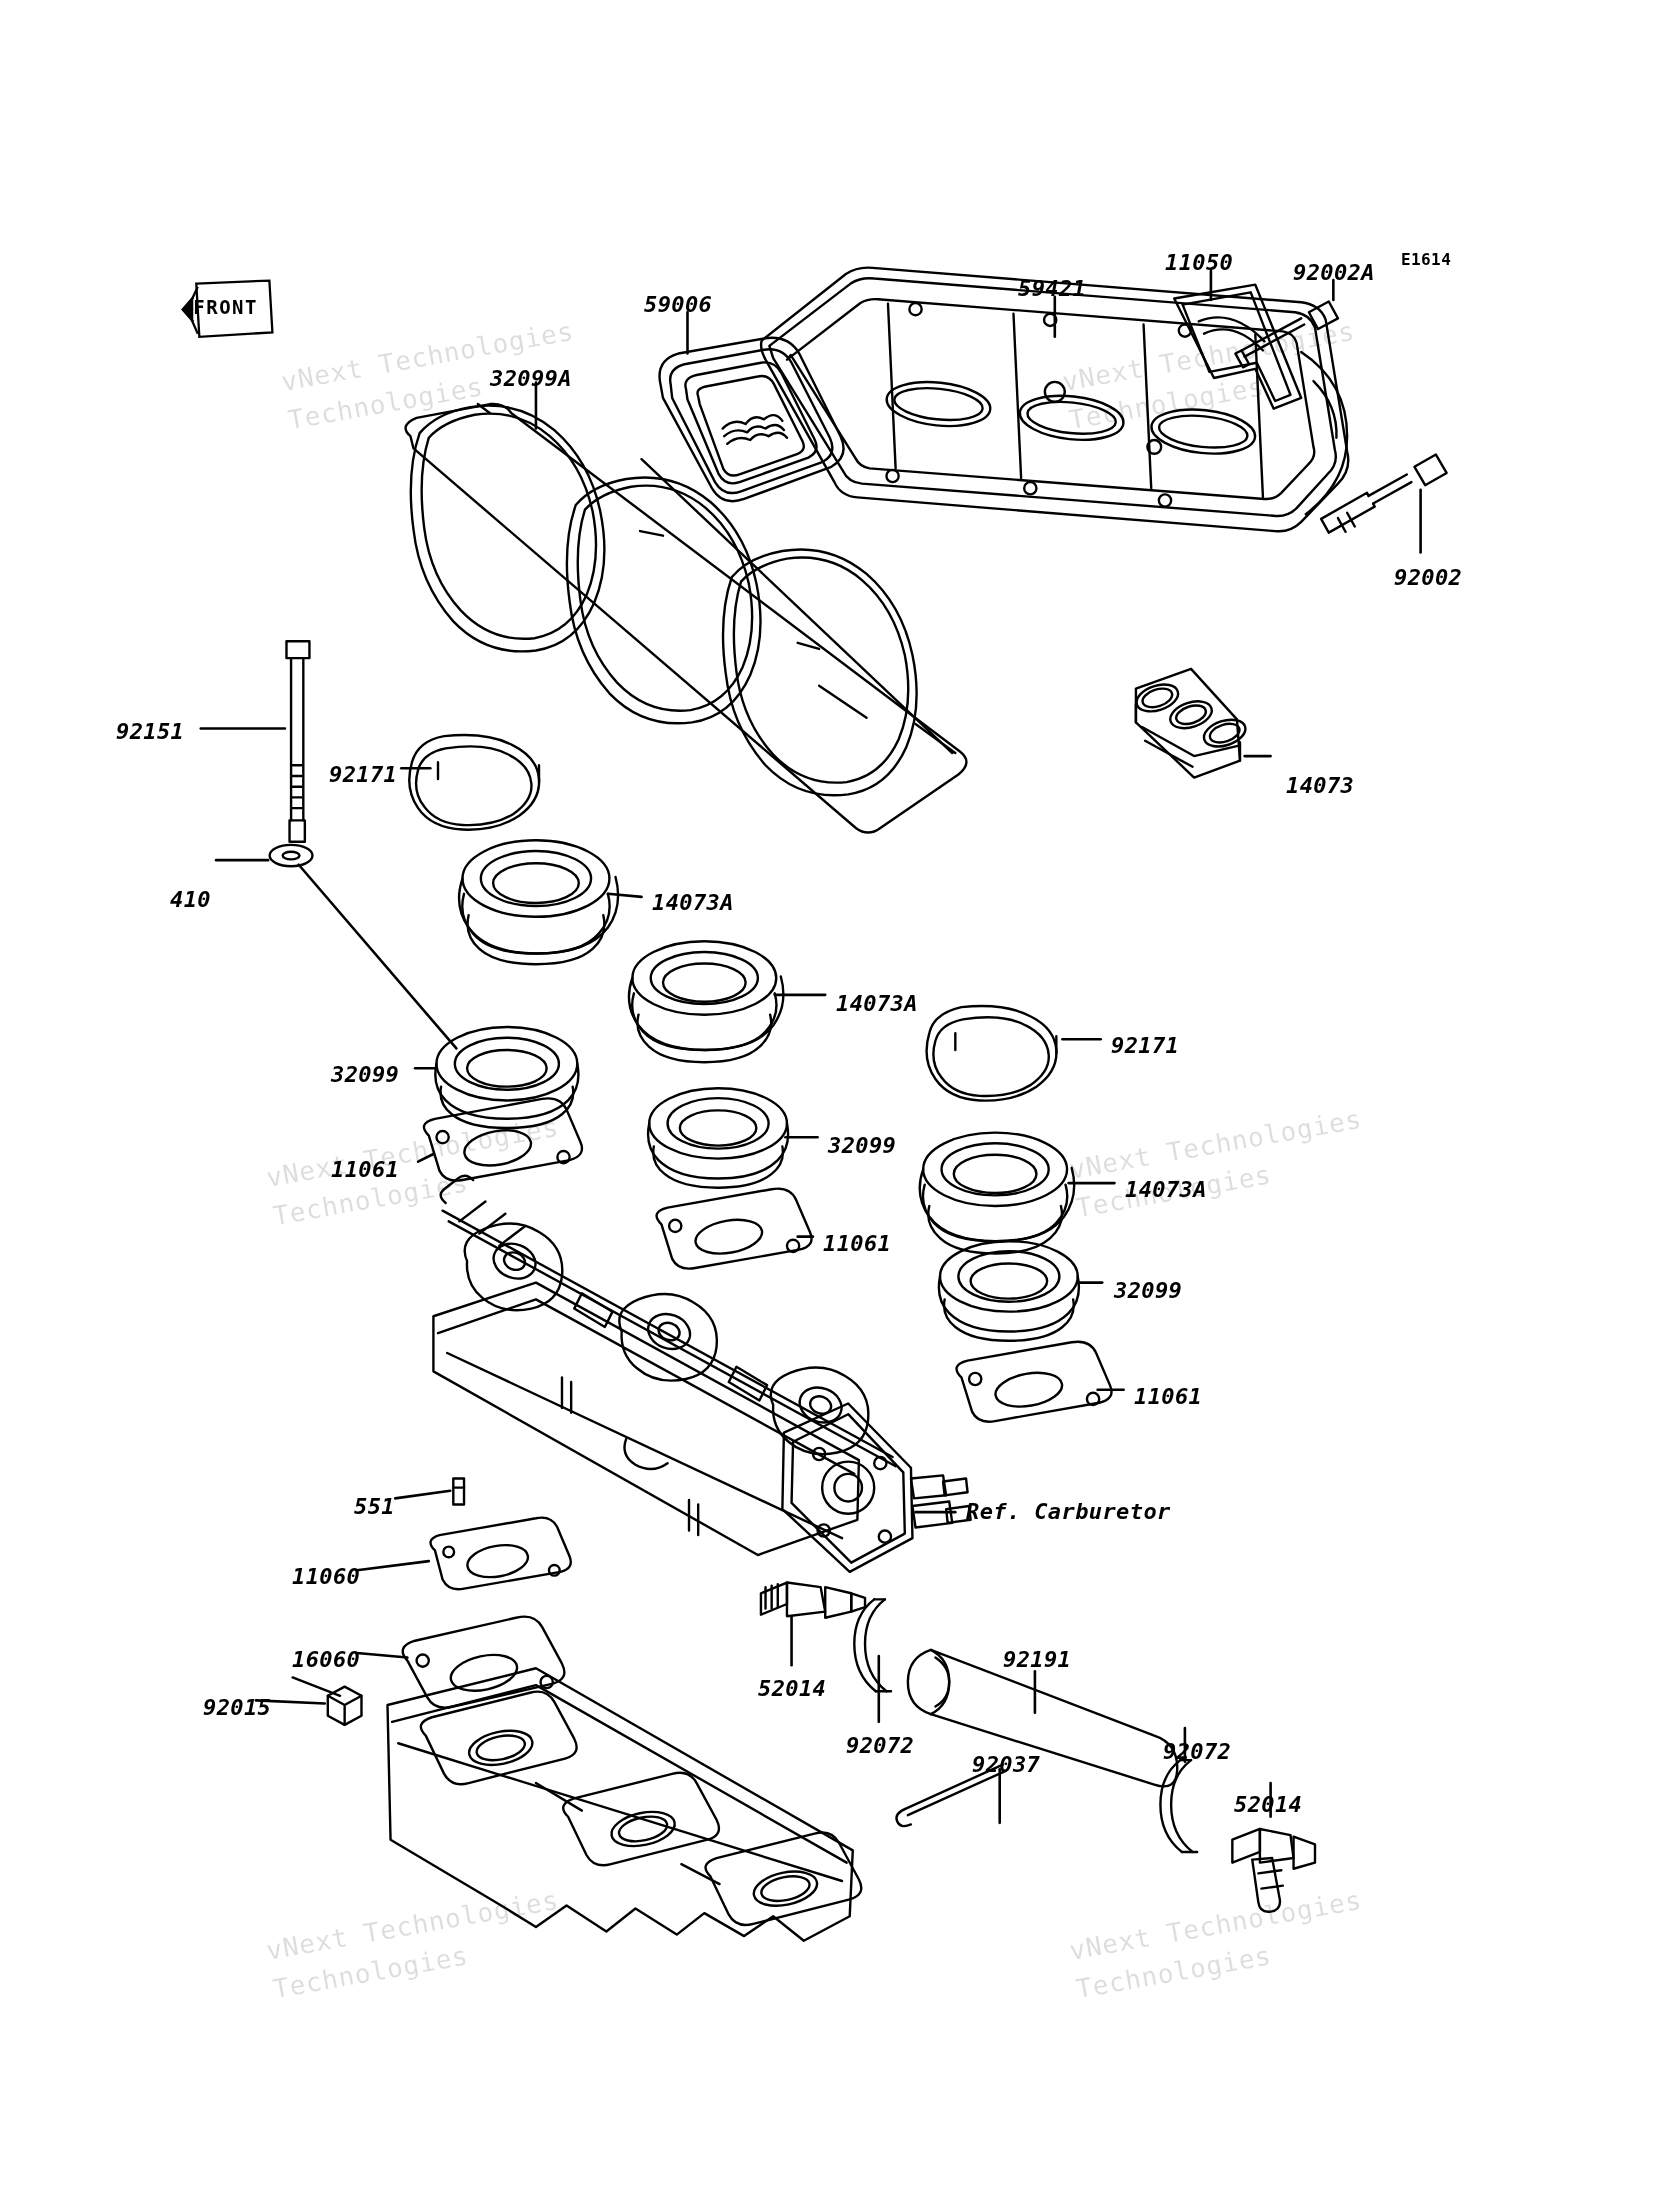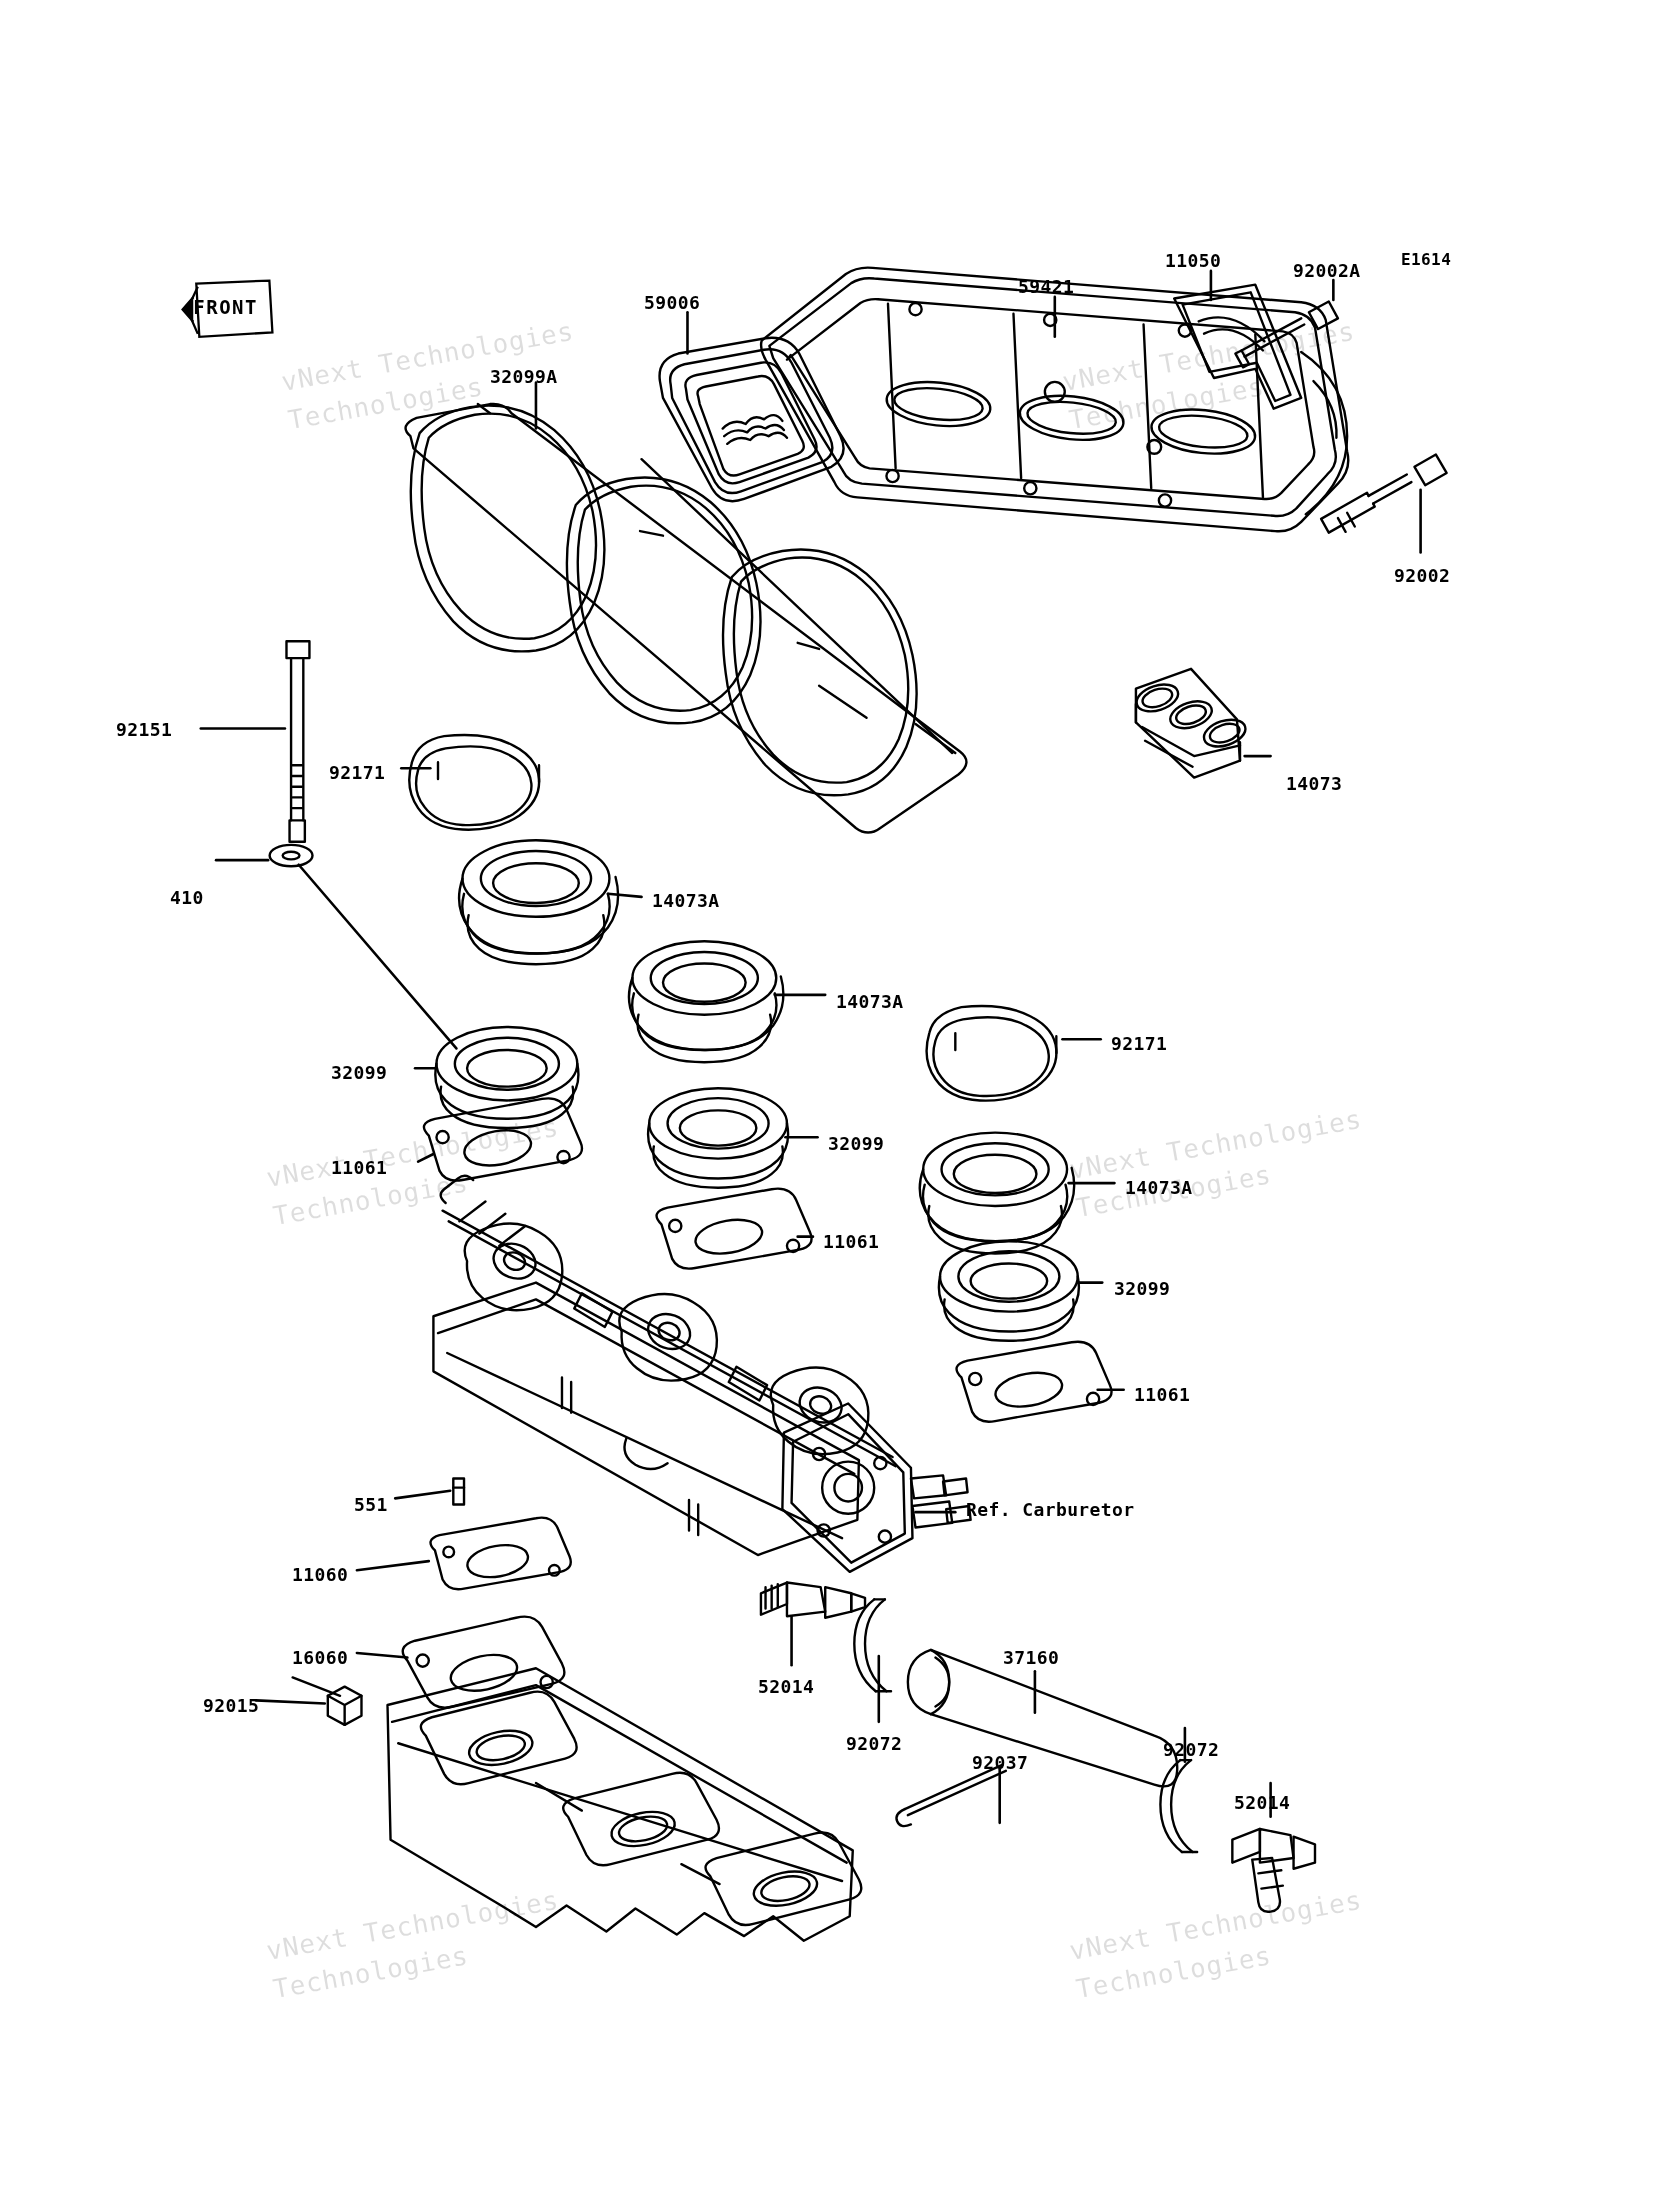--- a/index.html
+++ b/index.html
@@ -18,21 +18,21 @@
     overflow: hidden;
   }
   .label {
     position: absolute;
     font-family: "DejaVu Sans Mono", monospace;
     font-weight: bold;
     color: #000000;
     white-space: nowrap;
     letter-spacing: 0.4px;
   }
-  .label.sz-big   { font-size: 18px; }
+  .label.sz-big   { font-size: 22px; font-style: italic; }
   .label.sz-small { font-size: 16px; }
   .wm {
     position: absolute;
     font-family: "DejaVu Sans Mono", monospace;
     color: #000000;
     opacity: 0.13;
     font-size: 26px;
     letter-spacing: 0.8px;
     transform: rotate(-10deg);
     white-space: pre;
@@ -467,20 +467,20 @@
   <div class="label sz-big" style="left:331px;  top:1157px;">11061</div>
   <div class="label sz-big" style="left:823px; top:1231px;">11061</div>
   <div class="label sz-big" style="left:1114px; top:1278px;">32099</div>
   <div class="label sz-big" style="left:1134px; top:1384px;">11061</div>
   <div class="label sz-big" style="left:354px;  top:1494px;">551</div>
   <div class="label sz-big" style="left:292px;  top:1564px;">11060</div>
   <div class="label sz-big" style="left:292px;  top:1647px;">16060</div>
   <div class="label sz-big" style="left:203px;  top:1695px;">92015</div>
   <div class="label sz-big" style="left:758px;  top:1676px;">52014</div>
   <div class="label sz-big" style="left:846px; top:1733px;">92072</div>
-  <div class="label sz-big" style="left:1003px; top:1647px;">37160</div>
+  <div class="label sz-big" style="left:1003px; top:1647px;">92191</div>
   <div class="label sz-big" style="left:1163px; top:1739px;">92072</div>
   <div class="label sz-big" style="left:1234px; top:1792px;">52014</div>
   <div class="label sz-big" style="left:972px; top:1752px;">92037</div>
   <div class="label sz-big" style="left:966px; top:1499px;text-align:center;">Ref. Carburetor</div>
 
 </div>
 
 
 </body></html>

